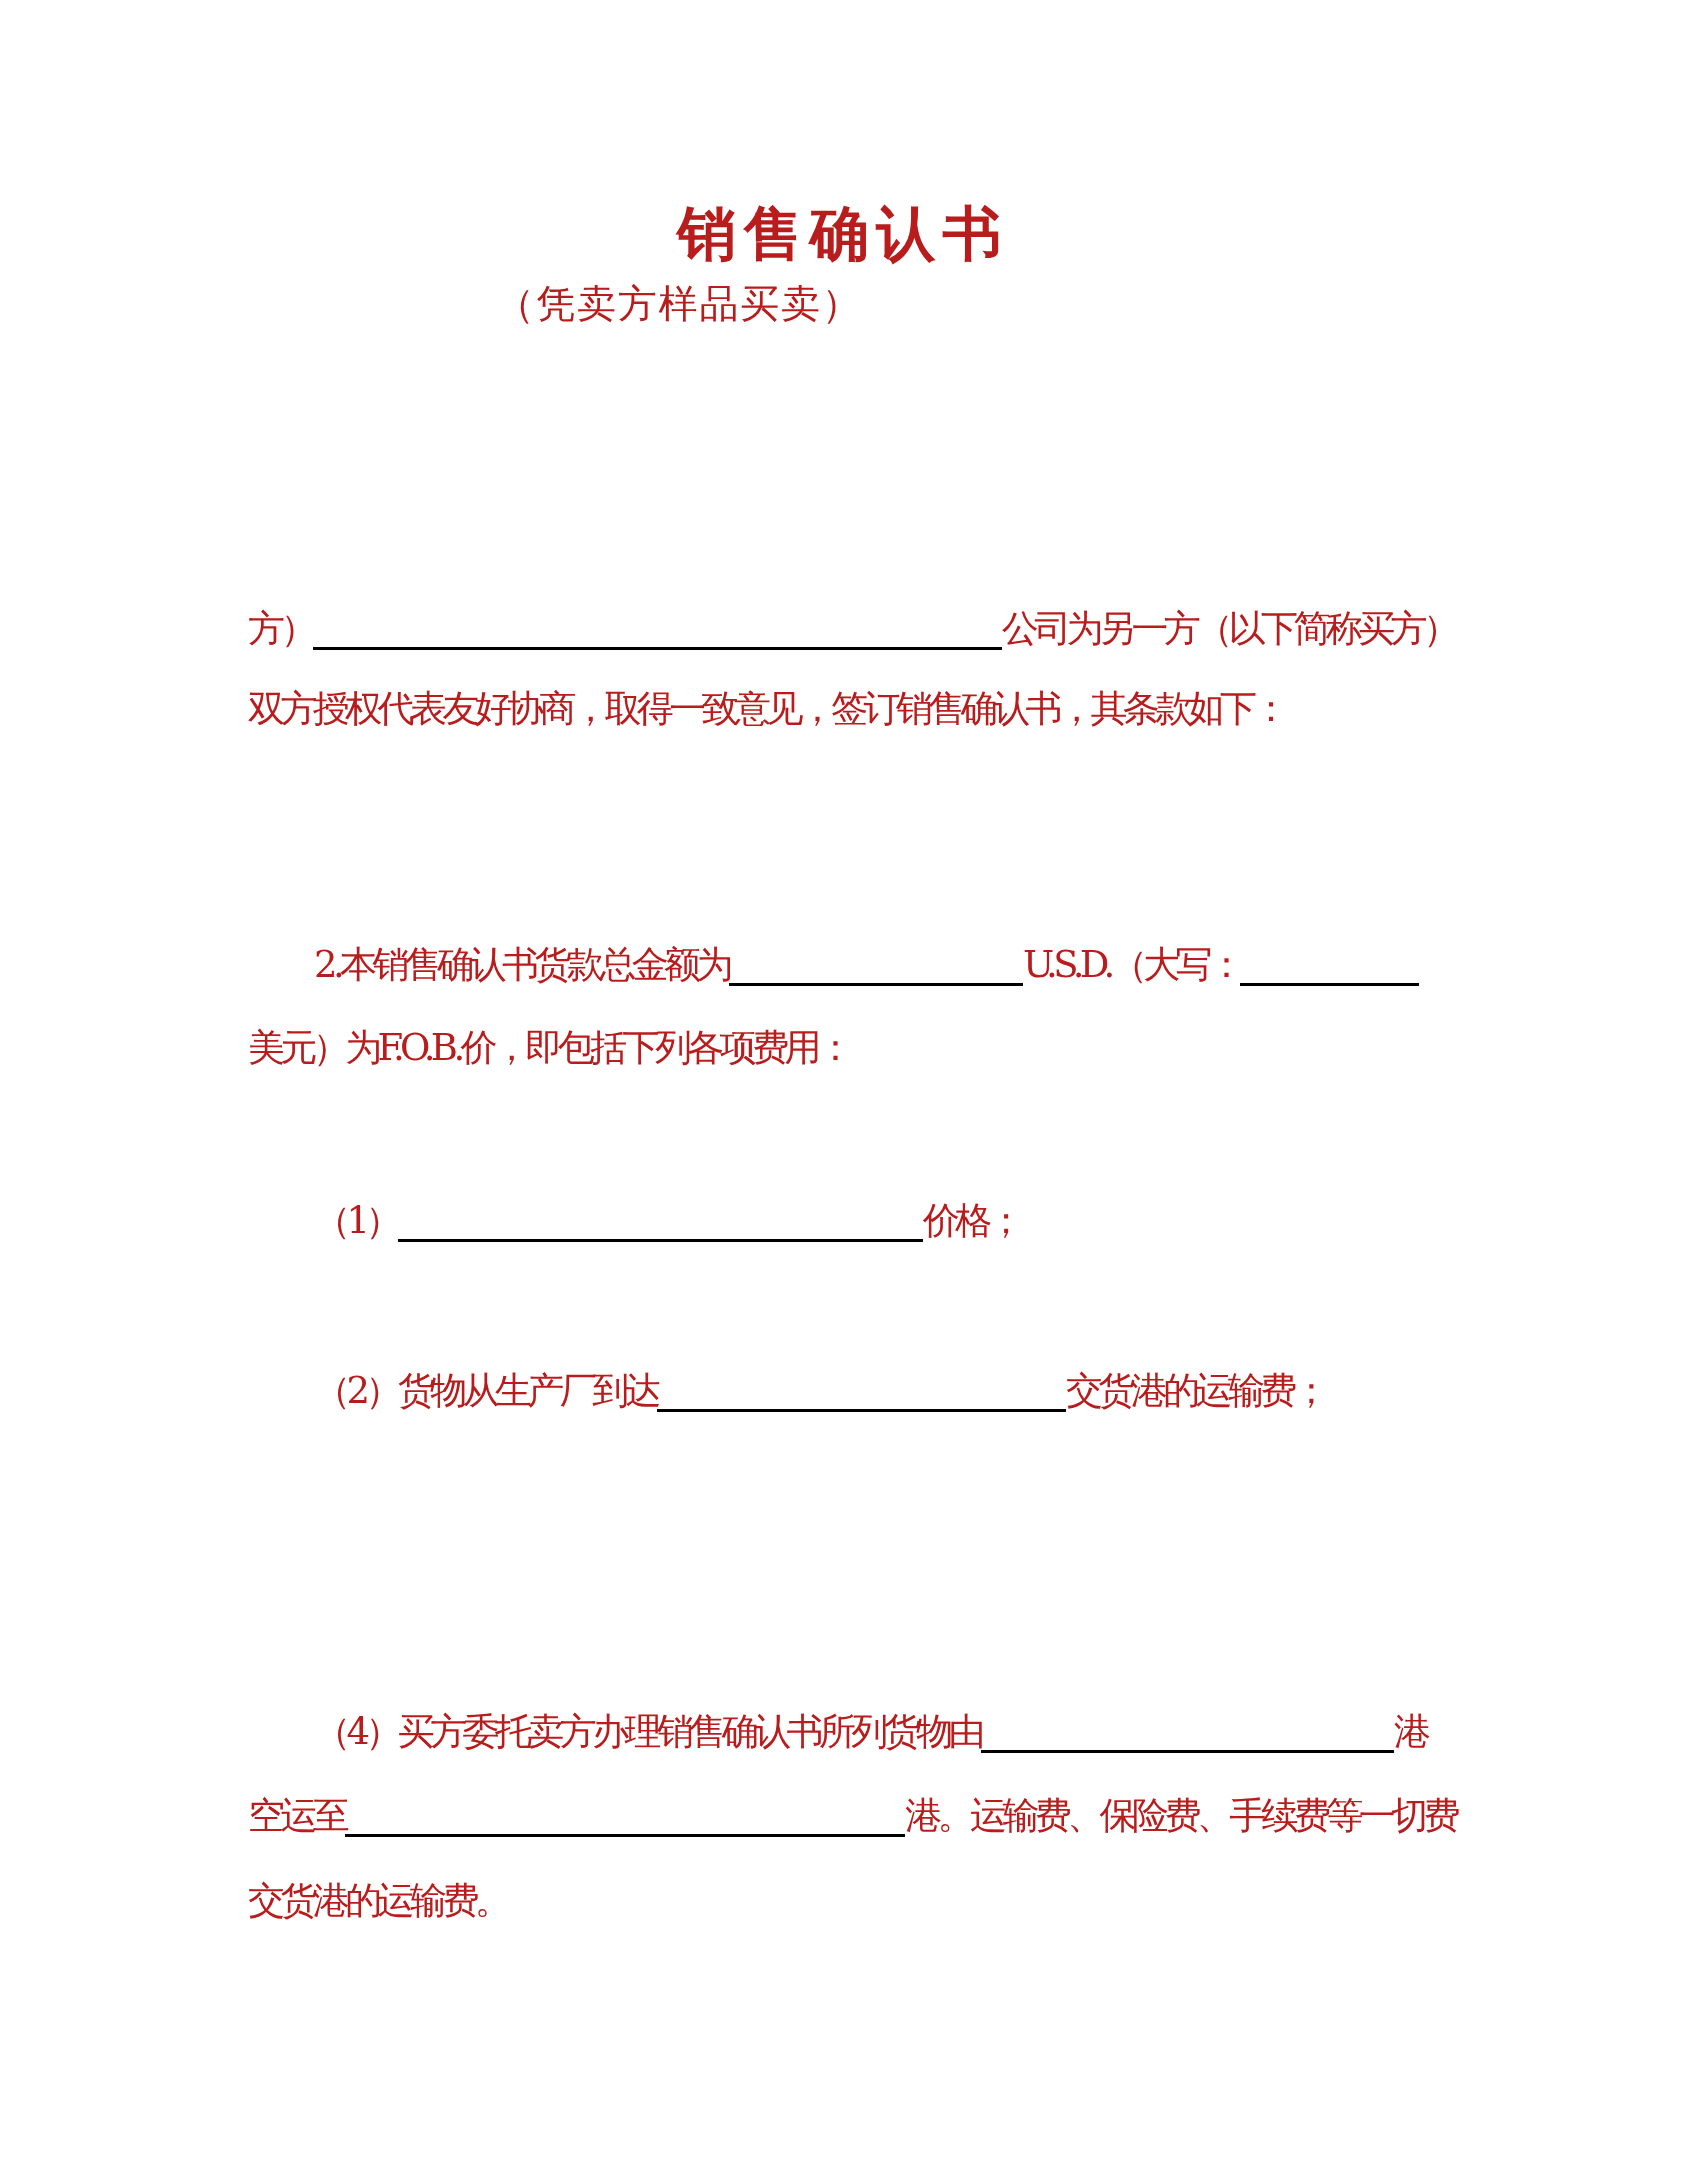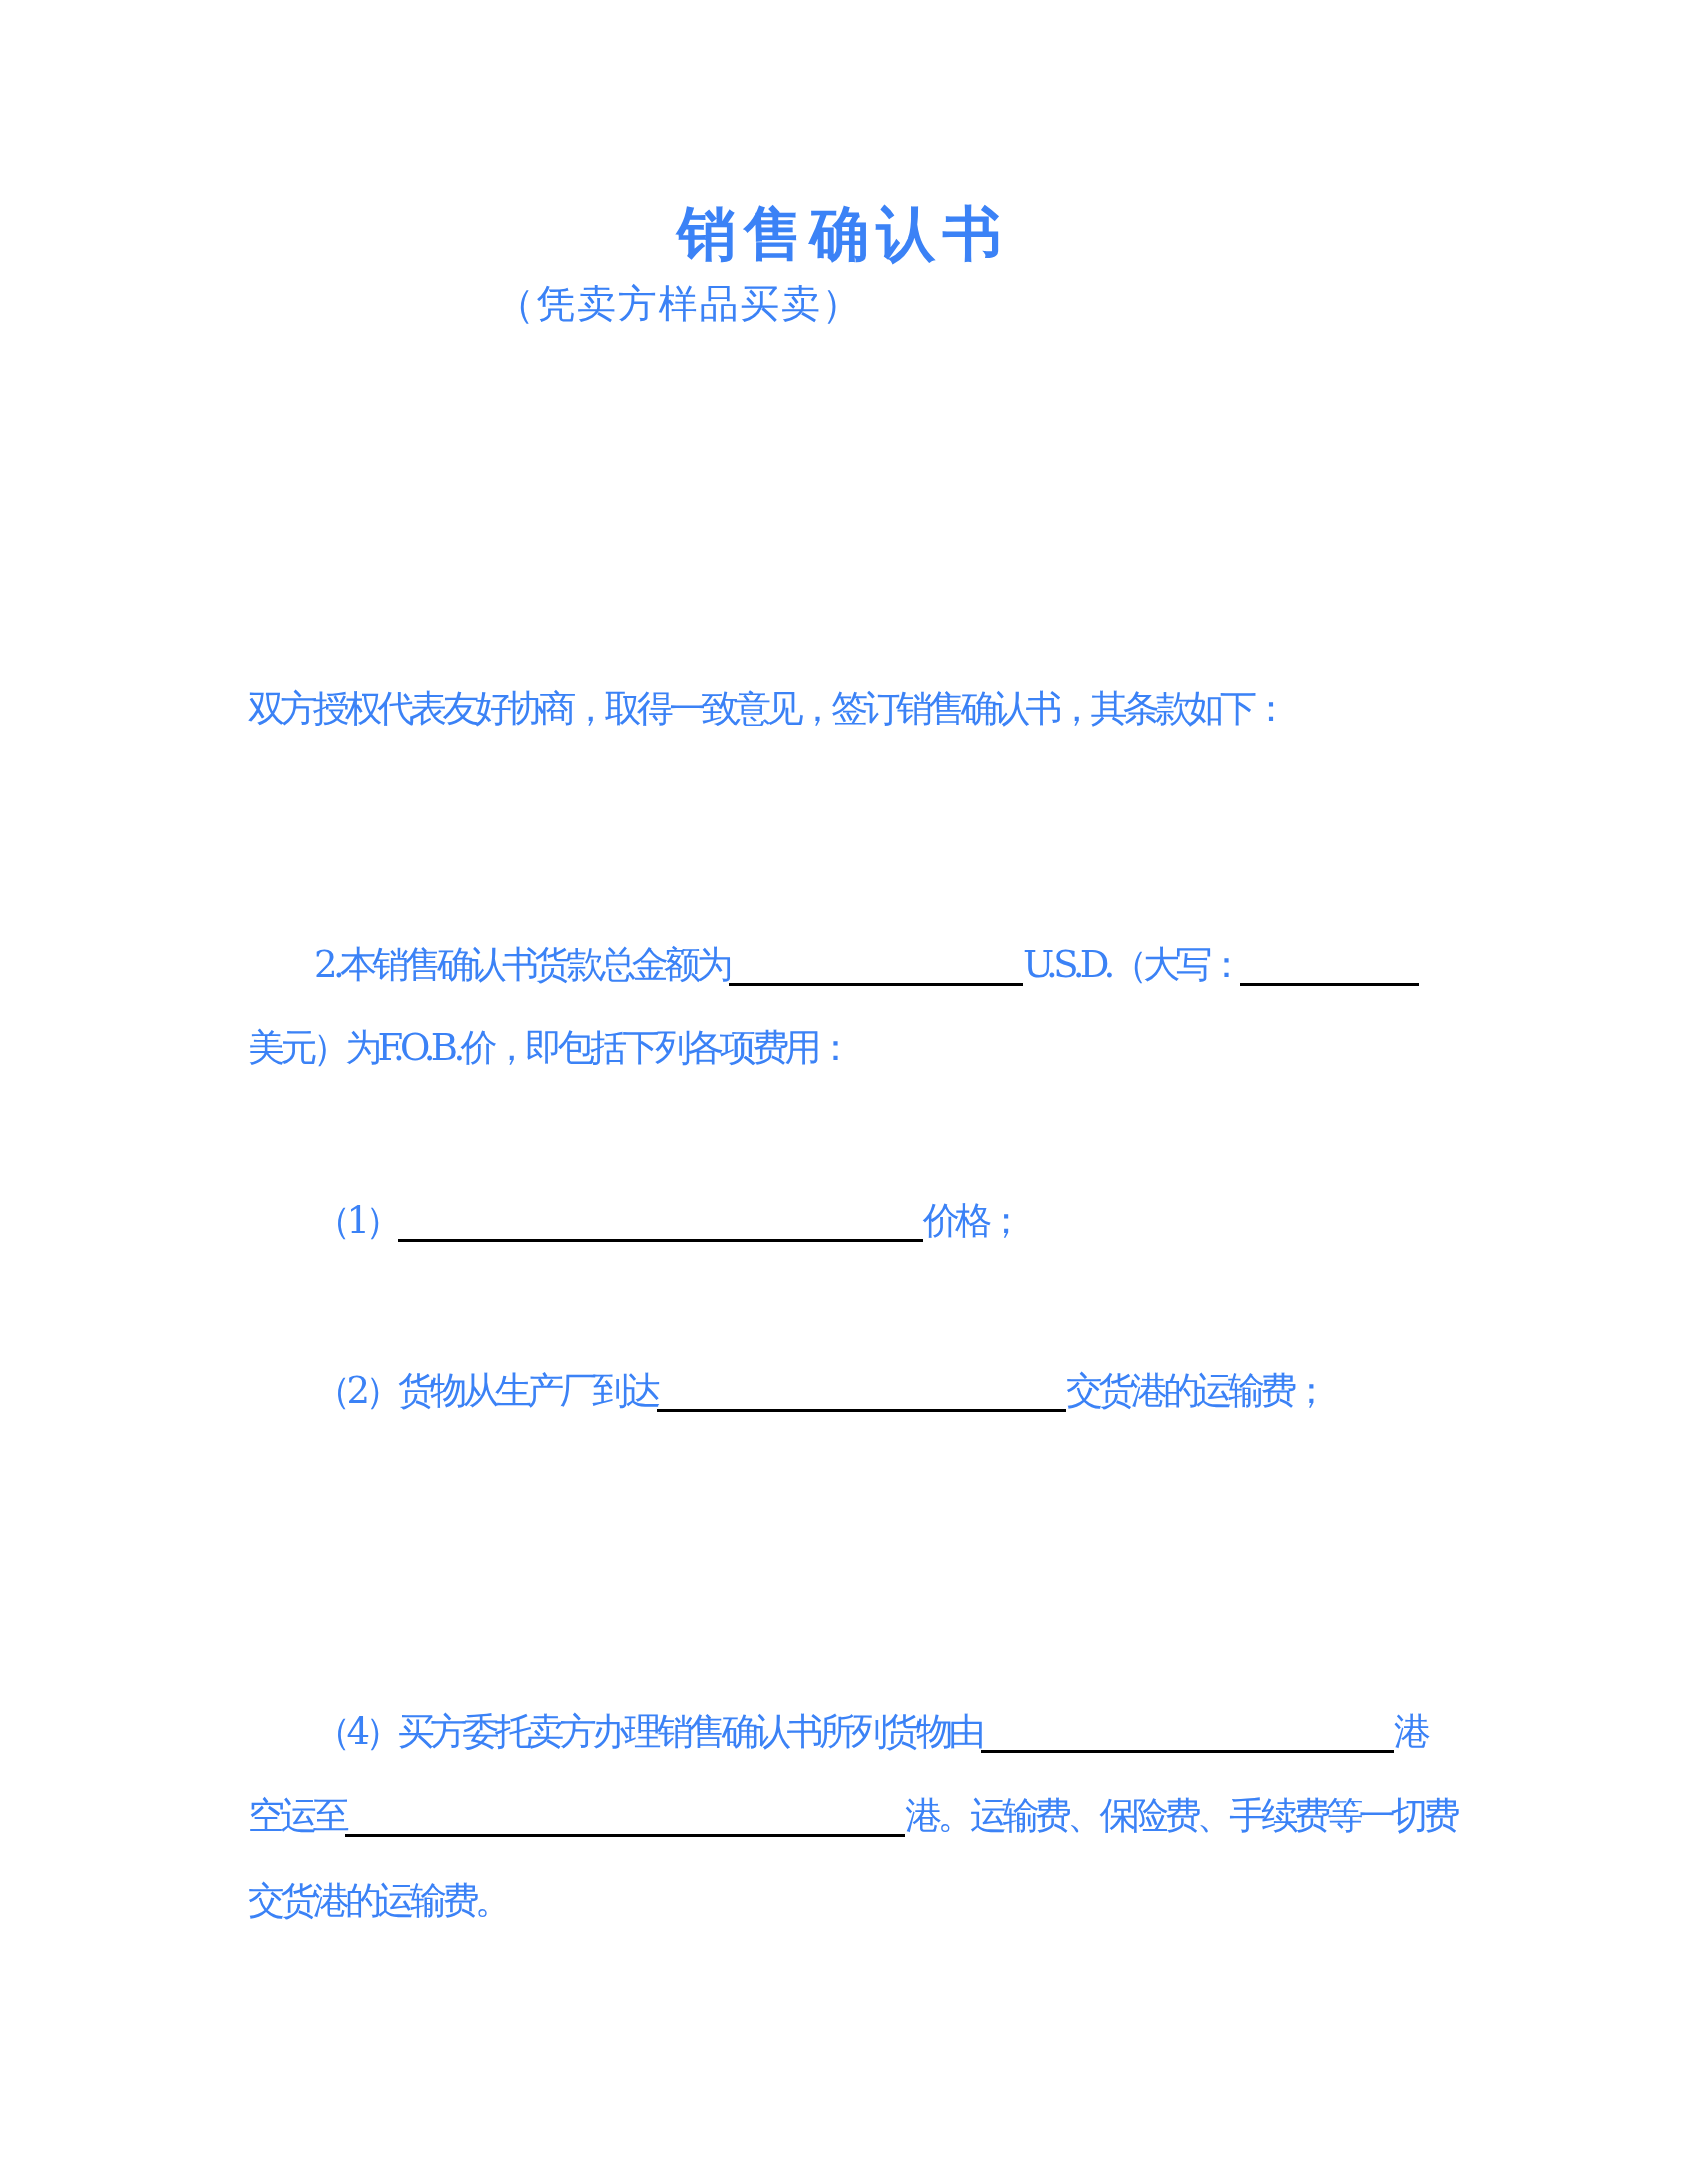--- a/index.html
+++ b/index.html
@@ -5,21 +5,21 @@
   html, body {
     margin: 0;
     padding: 0;
     background: #ffffff;
   }
   .page {
     position: relative;
     width: 1686px;
     height: 2182px;
     background: #ffffff;
-    color: #3b82f6;
+    color: #b91c1c;
     font-family: "DejaVu Serif", "Liberation Serif", serif;
     overflow: hidden;
   }
   .doc-title {
     position: absolute;
     top: 200px;
     left: 0;
     width: 1686px;
     text-align: center;
     font-family: "DejaVu Sans", "Liberation Sans", sans-serif;
@@ -70,20 +70,23 @@
 </style>
 </head>
 <body>
 
 <div class="page">
 
   <div class="doc-title">销售确认书</div>
   <div class="doc-subtitle">（凭卖方样品买卖）</div>
 
 
+  <div class="line" style="top:587px">
+    <span>方）</span><span class="blank" style="width:689px"></span><span>公司为另一方（以下简称买方）</span>
+  </div>
 
   <div class="line" style="top:667px">
     <span>双方授权代表友好协商，取得一致意见，签订销售确认书，其条款如下：</span>
   </div>
 
   <div class="line" style="top:835px">
     <span class="indent"></span>
   </div>
 
   <div class="line" style="top:923px">

